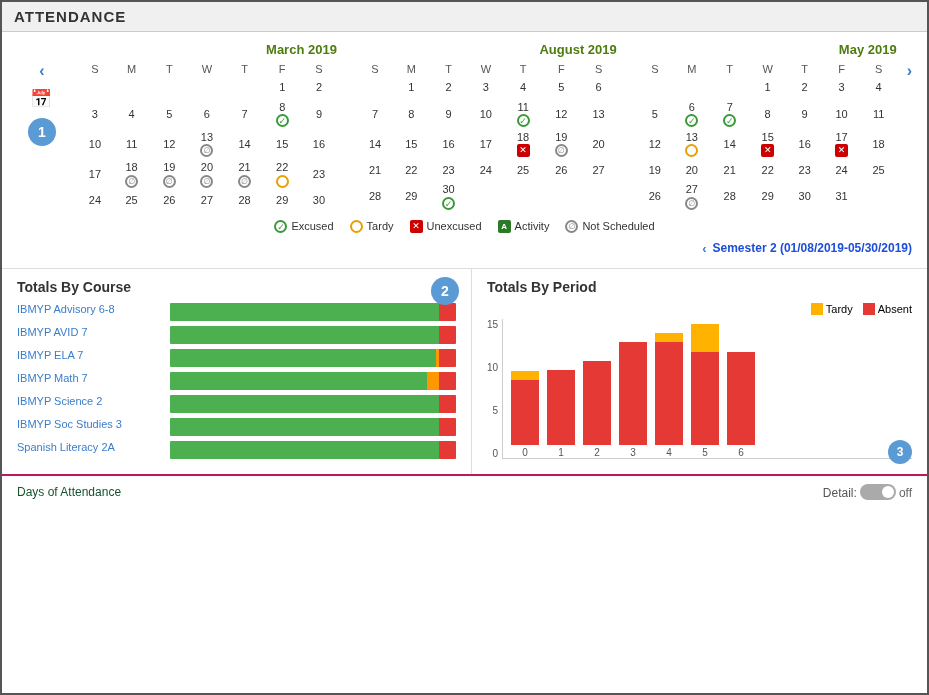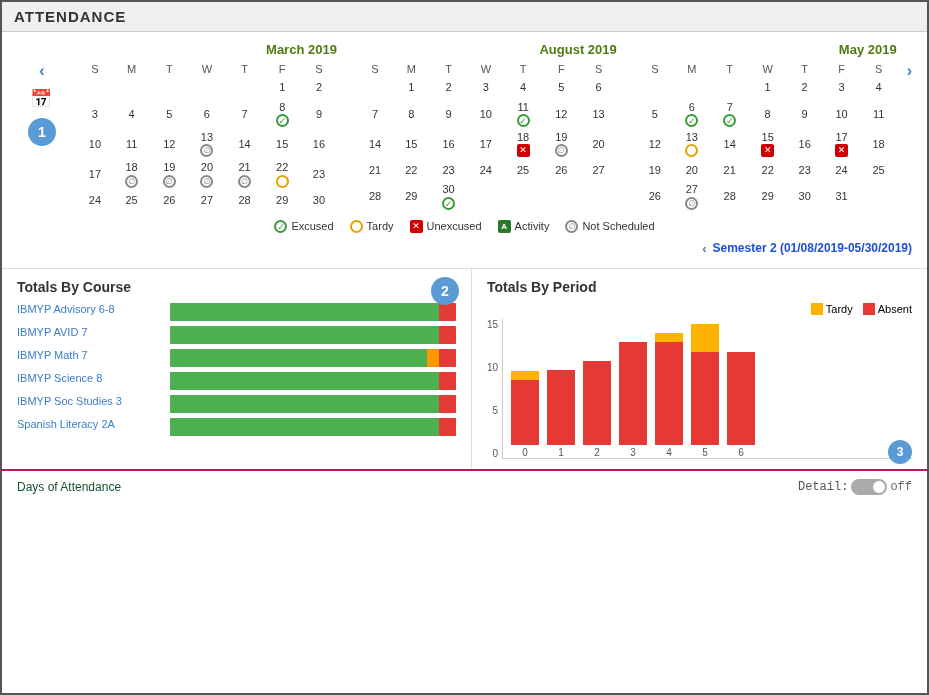--- a/index.html
+++ b/index.html
@@ -381,25 +381,24 @@
     }
 
     .days-title {
       font-size: 12px;
       font-weight: normal;
       color: #14532d;
     }
 
     .detail-control {
       display: flex;
-      align-items: center;
+      align-items: flex-end;
       gap: 3px;
       font-size: 12px;
       color: #555;
-      font-family: Liberation Mono, monospace;
     }
 
     .toggle-switch {
       width: 36px;
       height: 16px;
       background: #aaa;
       border-radius: 8px;
       position: relative;
       cursor: pointer;
     }
@@ -1066,29 +1065,37 @@
   </div>
           <div class="course-row">
     <div class="course-name">IBMYP AVID 7</div>
     <div class="bar-container">
       <div class="bar-green" style="width:94%"></div>
 
       <div class="bar-red" style="width:6%"></div>
     </div>
   </div>
           <div class="course-row">
+    <div class="course-name">IBMYP ELA 7</div>
+    <div class="bar-container">
+      <div class="bar-green" style="width:93%"></div>
+      <div class="bar-orange" style="width:1%"></div>
+      <div class="bar-red" style="width:6%"></div>
+    </div>
+  </div>
+          <div class="course-row">
     <div class="course-name">IBMYP Math 7</div>
     <div class="bar-container">
       <div class="bar-green" style="width:90%"></div>
       <div class="bar-orange" style="width:4%"></div>
       <div class="bar-red" style="width:6%"></div>
     </div>
   </div>
           <div class="course-row">
-    <div class="course-name">IBMYP Science 8</div>
+    <div class="course-name">IBMYP Science 2</div>
     <div class="bar-container">
       <div class="bar-green" style="width:94%"></div>
 
       <div class="bar-red" style="width:6%"></div>
     </div>
   </div>
           <div class="course-row">
     <div class="course-name">IBMYP Soc Studies 3</div>
     <div class="bar-container">
       <div class="bar-green" style="width:94%"></div>

